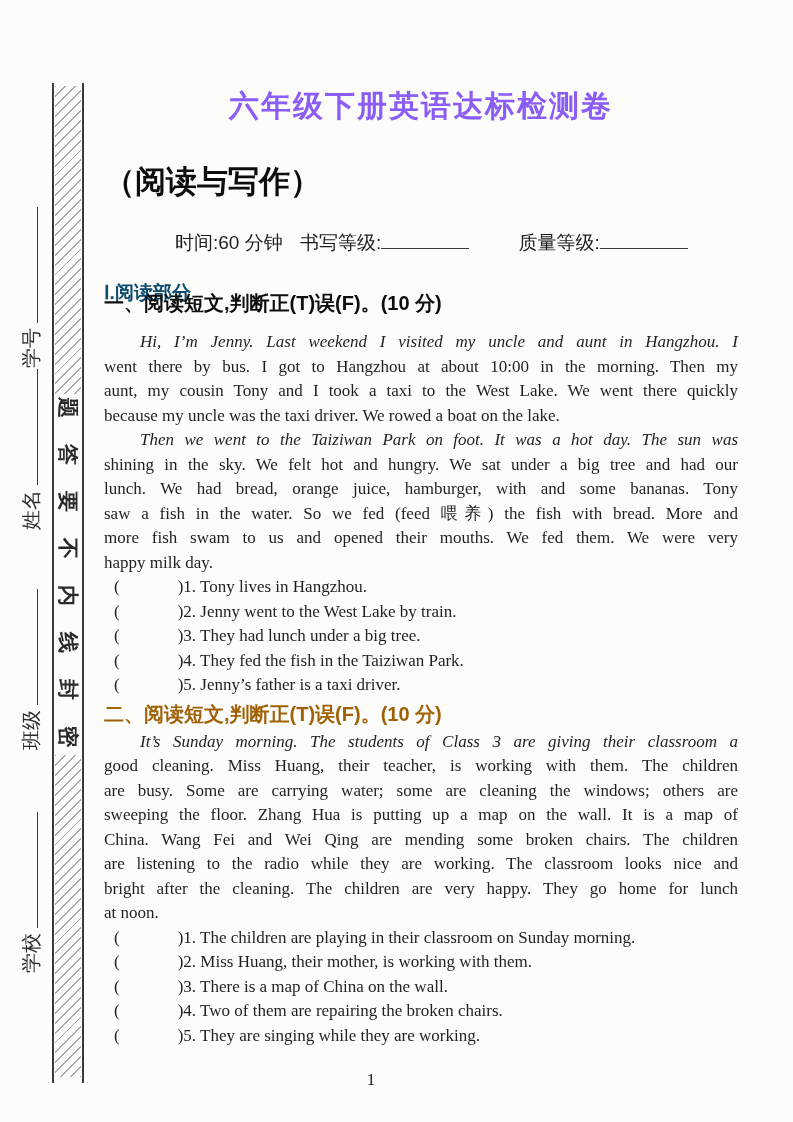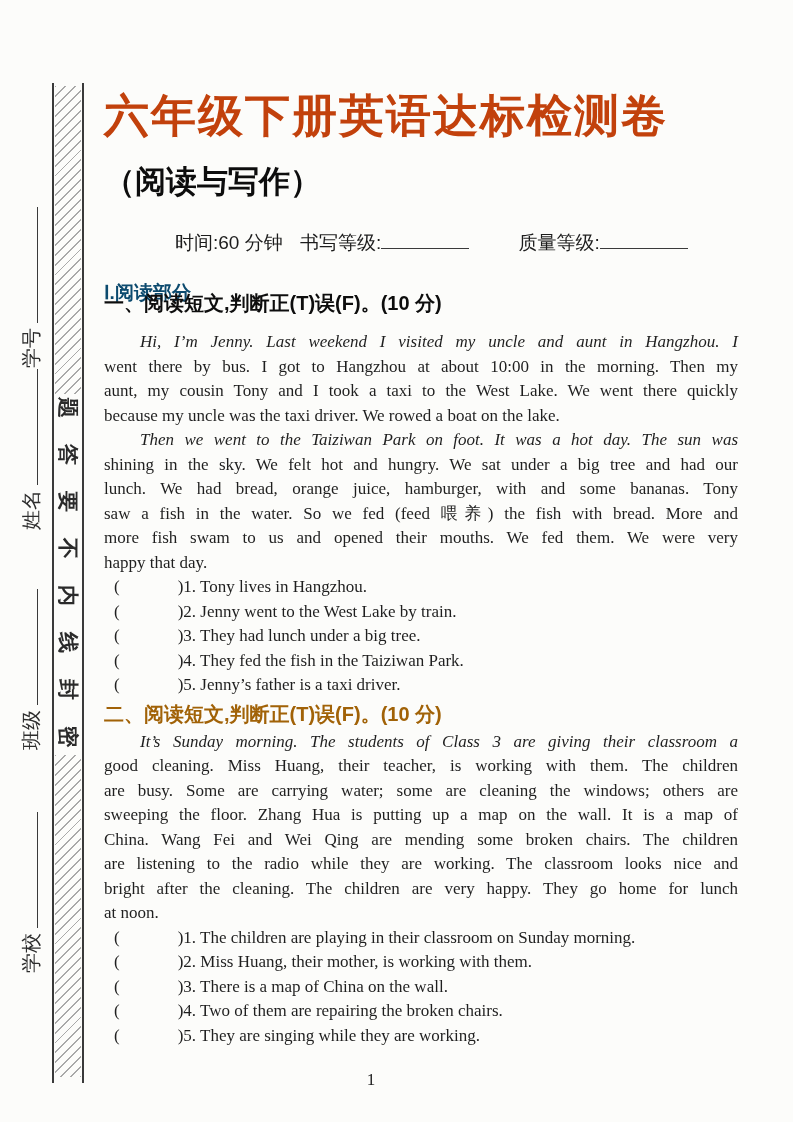--- a/index.html
+++ b/index.html
@@ -41,22 +41,22 @@
     font-size:20px;font-weight:500;color:#2c2c2c;white-space:nowrap;
   }
   .side-blank{
     display:inline-block;width:116px;height:15px;margin-left:5px;
     border-bottom:1.4px solid #3a3a3a;vertical-align:baseline;
   }
 
   
   .title{
     position:absolute;top:86px;left:104px;width:634px;
-    font-family:"Liberation Sans", sans-serif;
-    font-size:45px;font-weight:900;letter-spacing:2px;color:#c2410c;white-space:nowrap;
+    text-align:center;font-family:"Liberation Sans", sans-serif;
+    font-size:30px;font-weight:900;letter-spacing:2px;color:#8b5cf6;white-space:nowrap;
   }
   .subtitle{
     position:absolute;top:161px;left:104px;width:634px;
     text-align:left;font-family:"Liberation Sans", sans-serif;
     font-size:31px;font-weight:800;color:#0d0d0d;
   }
   .info-line{
     position:absolute;top:230px;left:104px;width:634px;
     font-size:19px;color:#1c1c1c;white-space:nowrap;
     font-family:"Liberation Sans", sans-serif;font-weight:400;
@@ -157,21 +157,21 @@
     <div>
       <div class="pline first">Hi, I’m Jenny.  Last weekend I visited my uncle and aunt in Hangzhou.  I</div>
       <div class="pline">went there by bus.  I got to Hangzhou at about 10:00 in the morning.  Then my</div>
       <div class="pline">aunt, my cousin Tony and I took a taxi to the West Lake.  We went there quickly</div>
       <div class="pline last">because my uncle was the taxi driver.  We rowed a boat on the lake.</div>
       <div class="pline first">Then we went to the Taiziwan Park on foot.  It was a hot day.  The sun was</div>
       <div class="pline">shining in the sky.  We felt hot and hungry.  We sat under a big tree and had our</div>
       <div class="pline">lunch.  We had bread, orange juice, hamburger, with and some bananas.  Tony</div>
       <div class="pline">saw a fish in the water.  So we fed (feed 喂养) the fish with bread.  More and</div>
       <div class="pline">more fish swam to us and opened their mouths.  We fed them.  We were very</div>
-      <div class="pline last">happy that day.</div>
+      <div class="pline last">happy milk day.</div>
     </div>
 
     <div>
       <div class="q-row">
         <span class="q-open">(</span><span class="q-gap"></span><span>)</span><span class="q-text">1. Tony lives in Hangzhou.</span>
       </div>
       <div class="q-row">
         <span class="q-open">(</span><span class="q-gap"></span><span>)</span><span class="q-text">2. Jenny went to the West Lake by train.</span>
       </div>
       <div class="q-row">

